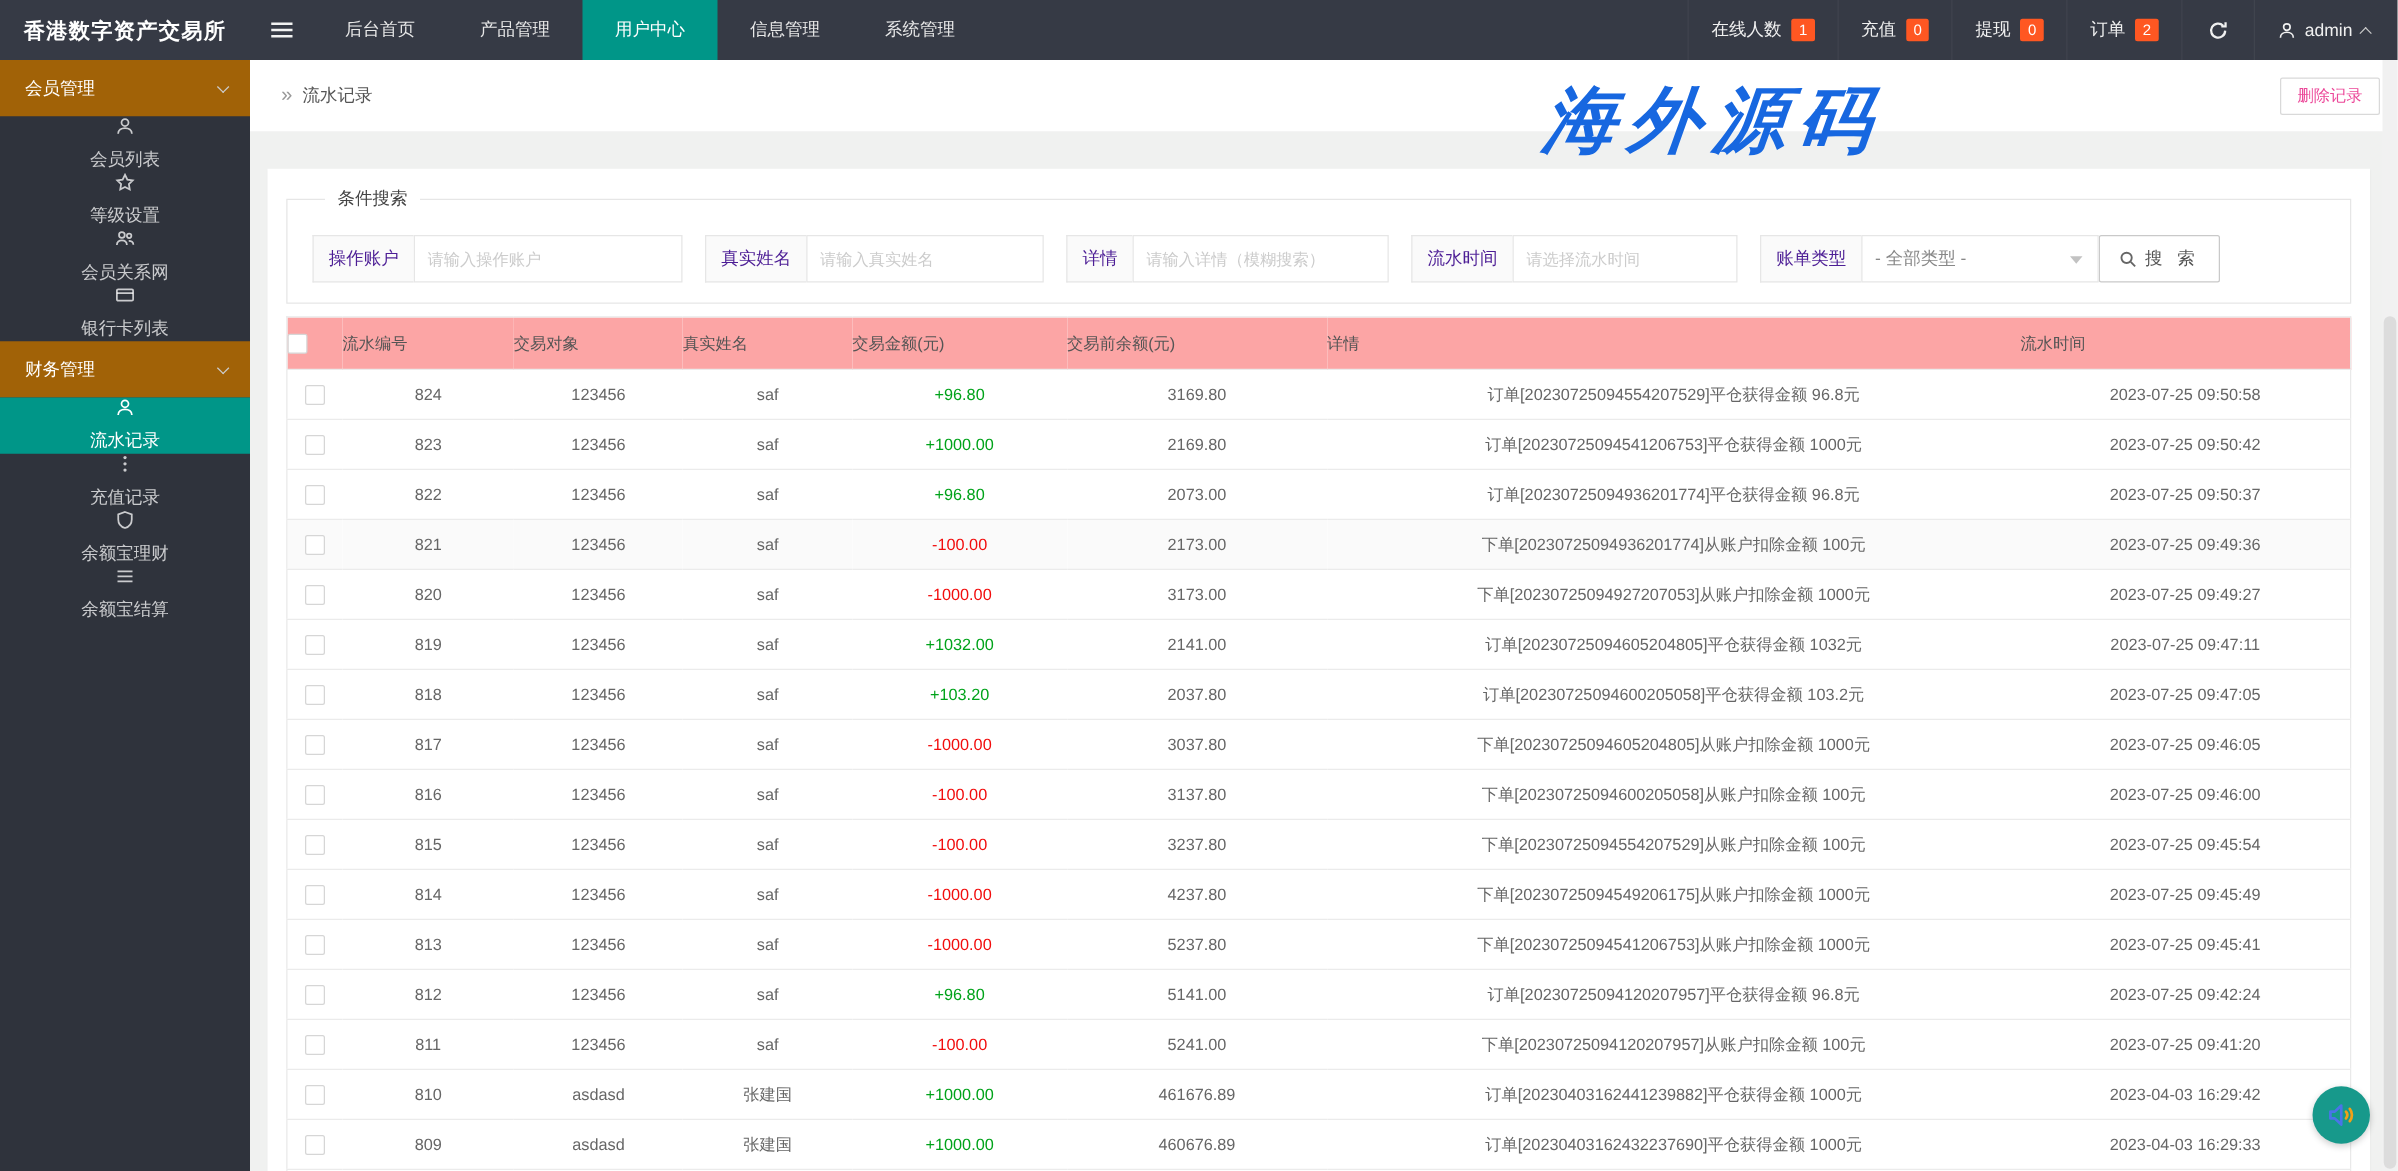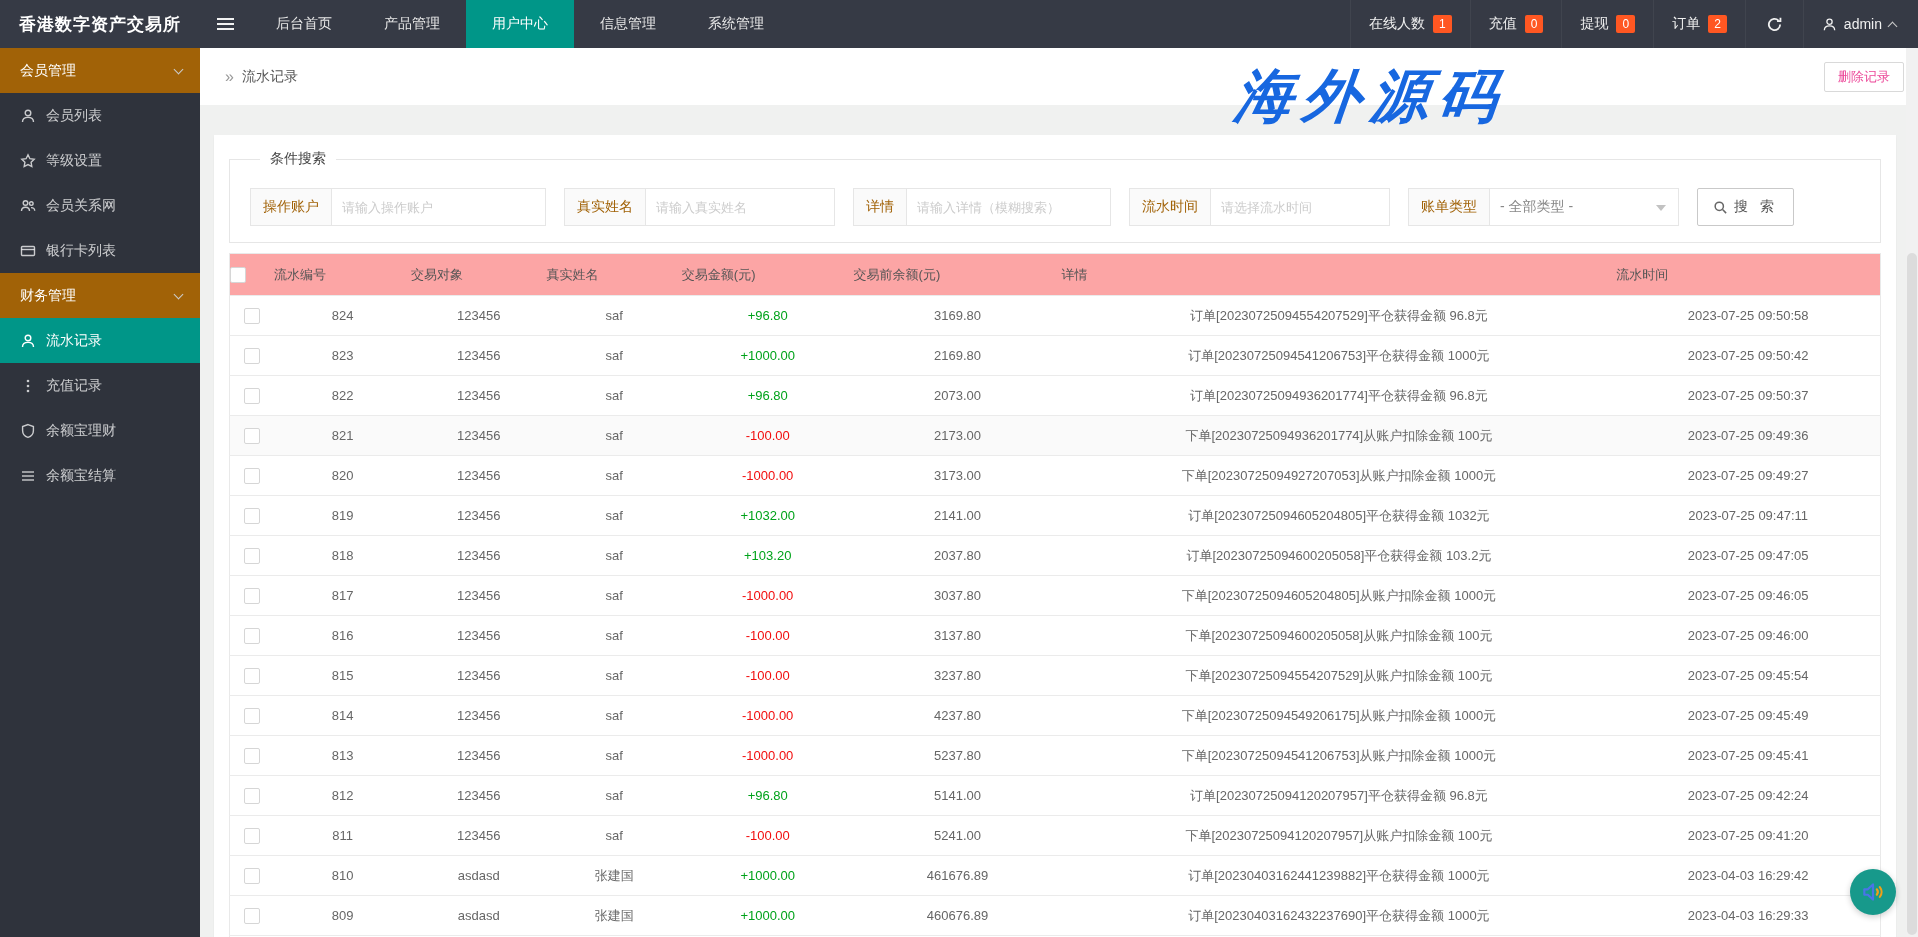--- a/index.html
+++ b/index.html
@@ -18,21 +18,21 @@
   .top-icon-btn { display:flex; align-items:center; padding:0 20px; border-left:1px solid rgba(255,255,255,.05); cursor:pointer; }
   .admin-box { display:flex; align-items:center; gap:7px; padding:0 22px 0 18px; color:#f0f0f0; font-size:14px; border-left:1px solid rgba(255,255,255,.05); cursor:pointer; }
   .chev { display:inline-block; width:7px; height:7px; border-right:1.6px solid #ccc; border-bottom:1.6px solid #ccc; }
   .chev.up { transform:rotate(-135deg); margin-top:4px; }
   .chev.down { transform:rotate(45deg); margin-top:-3px; }
 
   
   .sidebar { position:absolute; left:0; top:48px; width:200px; height:889px; background:#2f333c; z-index:20; }
   .side-group-title { height:45px; display:flex; align-items:center; padding:0 18px 0 20px; background:#a16207; color:#fff; font-size:14px; cursor:pointer; }
   .side-group-title .chev { margin-left:auto; }
-  .side-item { height:45px; display:flex; align-items:center; gap:10px; padding:0 20px; color:rgba(255,255,255,.75); font-size:14px; cursor:pointer; }
+  .side-item { height:45px; display:flex; align-items:center; gap:10px; padding:0 20px; color:rgba(255,255,255,.75); font-size:14px; cursor:pointer;flex-direction:column; }
   .side-item.active { background:#009688; color:#fff; }
   .sicon { width:16px; height:16px; flex:0 0 16px; display:inline-flex; }
   .sicon svg { width:16px; height:16px; stroke:rgba(255,255,255,.75); fill:none; stroke-width:1.4; }
   .side-item.active .sicon svg { stroke:#fff; }
   .sicon svg .fil { fill:rgba(255,255,255,.75); stroke:none; }
 
   
   .pagehead { position:absolute; left:200px; top:48px; right:0; height:57px; background:#fff; z-index:5; }
   .crumb { position:absolute; left:25px; top:0; height:57px; display:flex; align-items:center; gap:8px; font-size:14px; color:#555; }
   .crumb .mark { color:#999; font-size:16px; }
@@ -43,26 +43,26 @@
 
   
   .panel { position:absolute; left:214px; top:135px; width:1682px; height:1100px; background:#fff; box-shadow:0 1px 2px rgba(0,0,0,.05); z-index:4; padding:15px; }
 
   
   fieldset.search { border:1px solid #e6e6e6; padding:16px 0 16px 10px; margin:0 0 10px 0; }
   fieldset.search legend { margin-left:20px; padding:0 10px; font-size:14px; color:#444; }
   .search-row { display:flex; align-items:center; margin-top:4px; }
   .fgroup { display:flex; align-items:stretch; margin-left:18px; }
   .fgroup:first-child { margin-left:10px; }
-  .flabel { display:flex; align-items:center; padding:0 12px; height:38px; background:#fafafa; border:1px solid #e6e6e6; border-right:none; font-size:14px; color:#a16207; white-space:nowrap; }
+  .flabel { display:flex; align-items:center; padding:0 12px; height:38px; background:#fafafa; border:1px solid #e6e6e6; border-right:none; font-size:14px; color:#4c1d95; white-space:nowrap; }
   .finput { height:38px; border:1px solid #e6e6e6; padding:0 10px; font-size:13px; color:#666; width:200px; outline:none; font-family:inherit; }
   .finput::placeholder { color:#ccc; }
   .fselect { position:relative; width:190px; height:38px; border:1px solid #e6e6e6; background:#fff; display:flex; align-items:center; padding:0 10px; font-size:14px; color:#888; cursor:pointer; }
   .fselect .caret { position:absolute; right:12px; top:16px; width:0; height:0; border-left:5px solid transparent; border-right:5px solid transparent; border-top:6px solid #c2c2c2; }
-  .search-btn { margin-left:18px; height:38px; padding:0 15px; background:#fff; border:1px solid #c9c9c9; border-radius:2px; display:flex; align-items:center; gap:6px; font-size:14px; color:#555; cursor:pointer; letter-spacing:4px; }
+  .search-btn { height:38px; padding:0 15px; background:#fff; border:1px solid #c9c9c9; border-radius:2px; display:flex; align-items:center; gap:6px; font-size:14px; color:#555; cursor:pointer; letter-spacing:4px; }
   .search-btn svg { width:15px; height:15px; stroke:#666; fill:none; stroke-width:1.6; }
 
   
   table.flow { width:100%; border-collapse:collapse; table-layout:fixed; border:1px solid #e9e9e9; }
   table.flow thead td { background:#fca5a5; height:42px; font-size:13px; color:#555; text-align:left; }
   table.flow tbody td { height:40px; font-size:13px; color:#666; text-align:center; border-top:1px solid #ebebeb; white-space:nowrap; overflow:hidden; }
   table.flow tbody tr.hl td { background:#fafafa; }
   .cbx { display:inline-block; width:16px; height:16px; border:1px solid #d6d6d6; border-radius:2px; background:#fff; vertical-align:middle; cursor:pointer; }
   td.amount.pos { color:#00a31a; }
   td.amount.neg { color:#f20d0d; }

